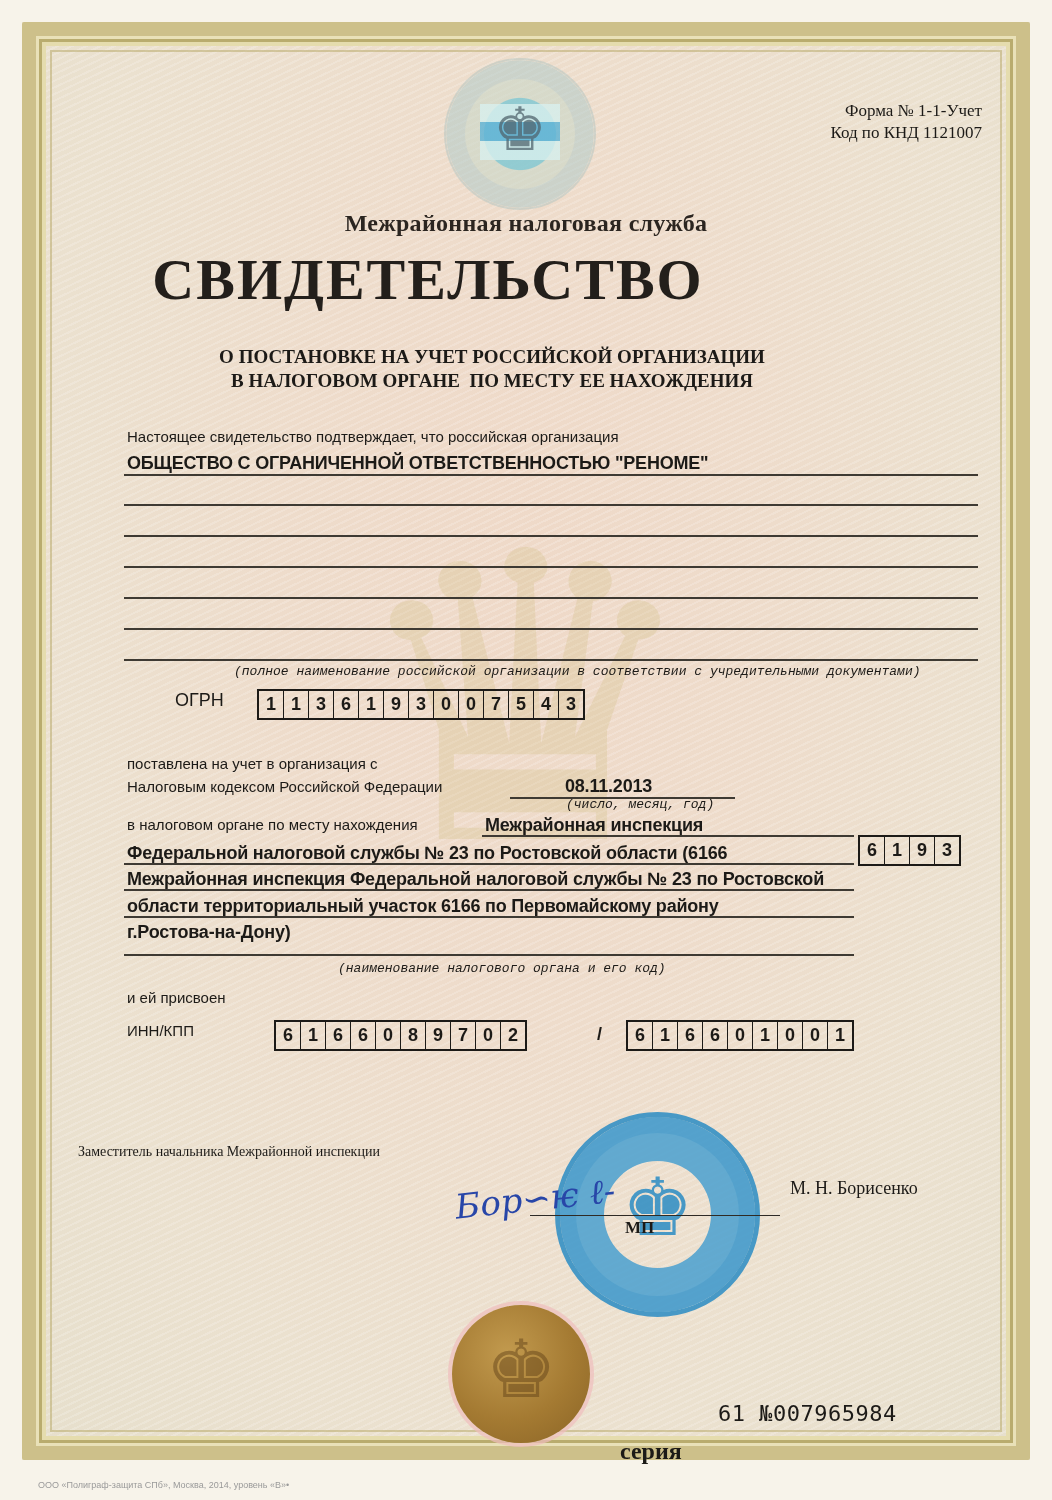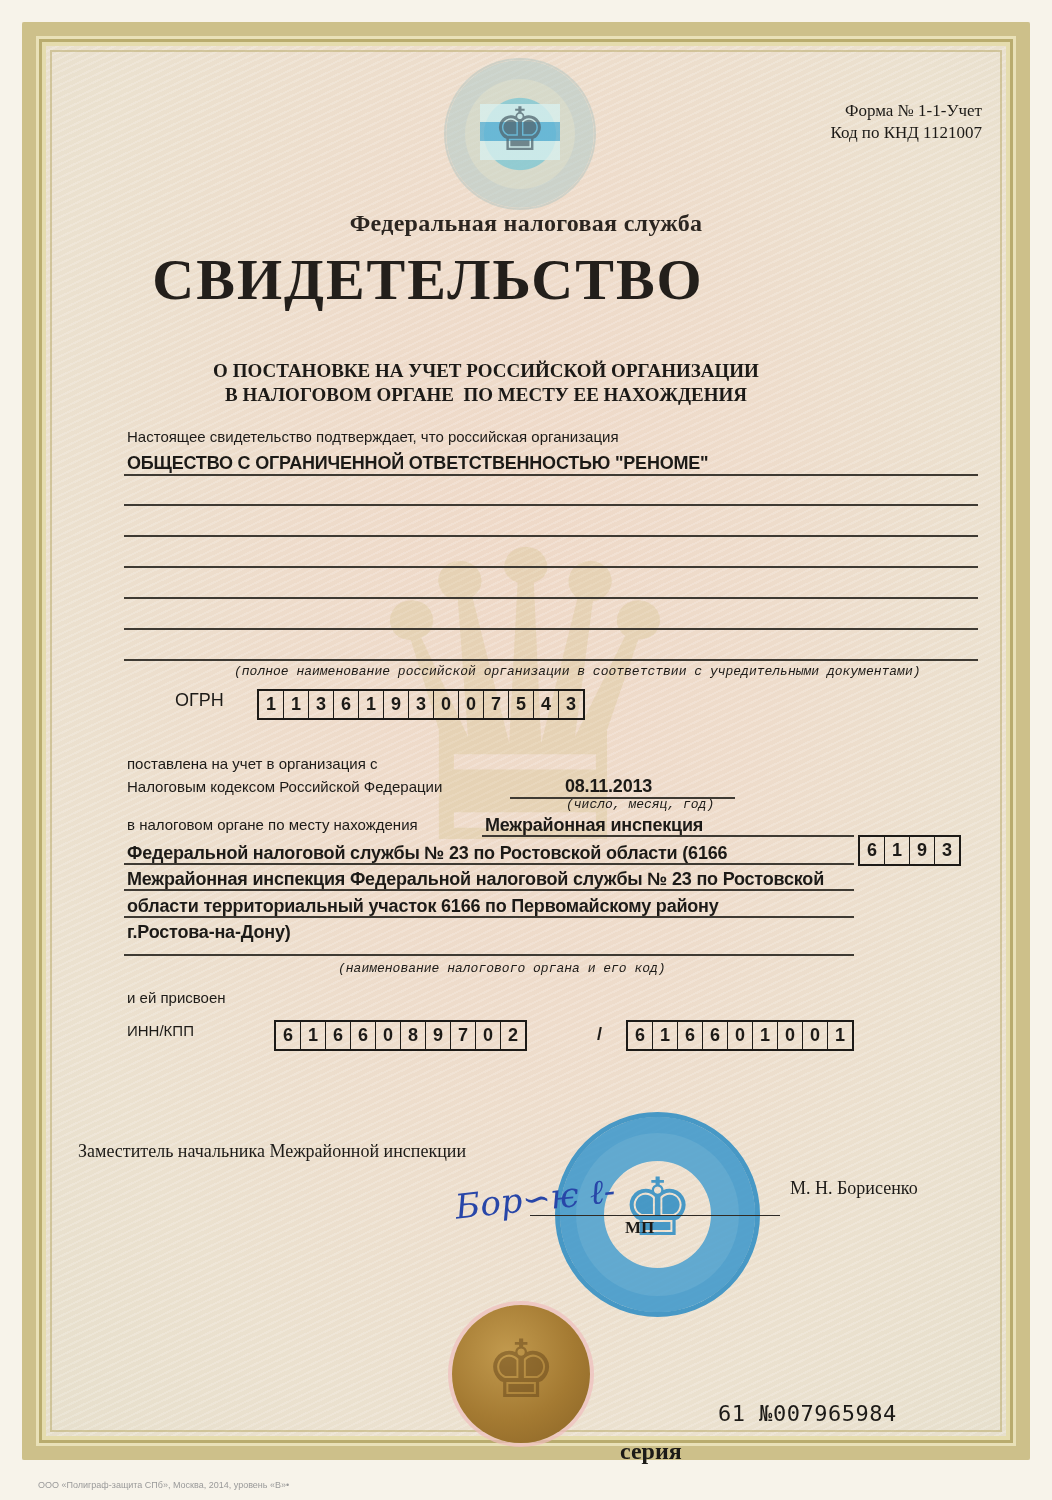--- a/index.html
+++ b/index.html
@@ -41,42 +41,42 @@
     background:linear-gradient(#d9f0ee 0 33%, #5fb3d6 33% 66%, #d9f0ee 66%);
     opacity:0.8;
   }
   .hologram .eagle {
     position:absolute; left:0; top:34px; width:148px; text-align:center;
     font-size:60px; color:rgba(80,100,110,0.75);
   }
 
   .agency { left:0; width:1052px; top:210px; text-align:center; font-size:24px; font-weight:bold; color:#2b2520; letter-spacing:0.3px; }
   .title { left:0; width:856px; top:246px; text-align:center; font-size:58px; font-weight:bold; letter-spacing:2px; color:#231f1b; }
-  .subtitle { left:0; width:972px; top:359px; text-align:center; font-size:19px; font-weight:bold; line-height:24px; }
+  .subtitle { left:0; width:972px; top:345px; text-align:center; font-size:19px; font-weight:bold; line-height:24px;padding-left:6px; }
 
   .watermark {
     left:290px; top:470px; width:470px; height:470px; text-align:center;
     font-size:400px; line-height:470px; color:rgba(200,180,110,0.22);
   }
 
   .body-text { font-size:15px; font-family:"Liberation Sans Narrow","Liberation Sans",sans-serif; }
   .bold-line { font-weight:bold; font-size:18px; font-family:"Liberation Sans Narrow","Liberation Sans",sans-serif; letter-spacing:-0.2px; }
 
   .rule { position:absolute; height:1.5px; background:#3e3a33; }
   .caption { font-style:italic; font-size:13px; font-family:Liberation Mono, monospace; }
 
   .boxes { display:flex; border:2px solid #1c1a17; }
   .boxes span {
     display:block; width:24px; height:27px; line-height:27px; text-align:center;
     border-left:1.5px solid #1c1a17; font-weight:bold; font-size:18px;
     font-family:"Liberation Sans Narrow","Liberation Sans",sans-serif;
   }
   .boxes span:first-child { border-left:none; }
 
-  .signer { left:78px; top:1142px; font-size:18px; line-height:19px; font-family:"Liberation Serif",serif; }
+  .signer { left:78px; top:1142px; font-size:14px; line-height:19px; font-family:"Liberation Serif",serif; }
   .signer-name { left:790px; top:1178px; font-size:18px; }
 
   .stamp {
     left:555px; top:1112px; width:205px; height:205px; border-radius:50%;
     border:5px solid #2b8cc4; box-sizing:border-box;
     box-shadow: inset 0 0 0 14px rgba(255,255,255,0), inset 0 0 0 16px #3a97cc, inset 0 0 0 42px rgba(255,255,255,0), inset 0 0 0 44px #4aa0d0;
     opacity:0.85;
   }
   .stamp .eagle { position:absolute; left:0; width:100%; top:44px; text-align:center; font-size:80px; color:#2b8cc4; }
   .signature {
@@ -110,21 +110,21 @@
 <div class="abs hologram">
   <div class="flag"></div>
   <div class="eagle">♚</div>
 </div>
 
 <div class="abs form-no">
   <div>Форма № 1-1-Учет</div>
   <div>Код по КНД 1121007</div>
 </div>
 
-<div class="abs agency">Федеральная налоговая служба</div>
+<div class="abs agency">Межрайонная налоговая служба</div>
 <div class="abs title">СВИДЕТЕЛЬСТВО</div>
 <div class="abs subtitle">
   <div>О ПОСТАНОВКЕ НА УЧЕТ РОССИЙСКОЙ ОРГАНИЗАЦИИ</div>
   <div style="white-space:pre">В НАЛОГОВОМ ОРГАНЕ  ПО МЕСТУ ЕЕ НАХОЖДЕНИЯ</div>
 </div>
 
 <div class="abs body-text" style="left:127px; top:428px;">Настоящее свидетельство подтверждает, что российская организация</div>
 <div class="abs bold-line" style="left:127px; top:453px;">ОБЩЕСТВО С ОГРАНИЧЕННОЙ ОТВЕТСТВЕННОСТЬЮ "РЕНОМЕ"</div>
 <div class="rule" style="left:124px; top:474px; width:854px;"></div>
 <div class="rule" style="left:124px; top:504px; width:854px;"></div>

